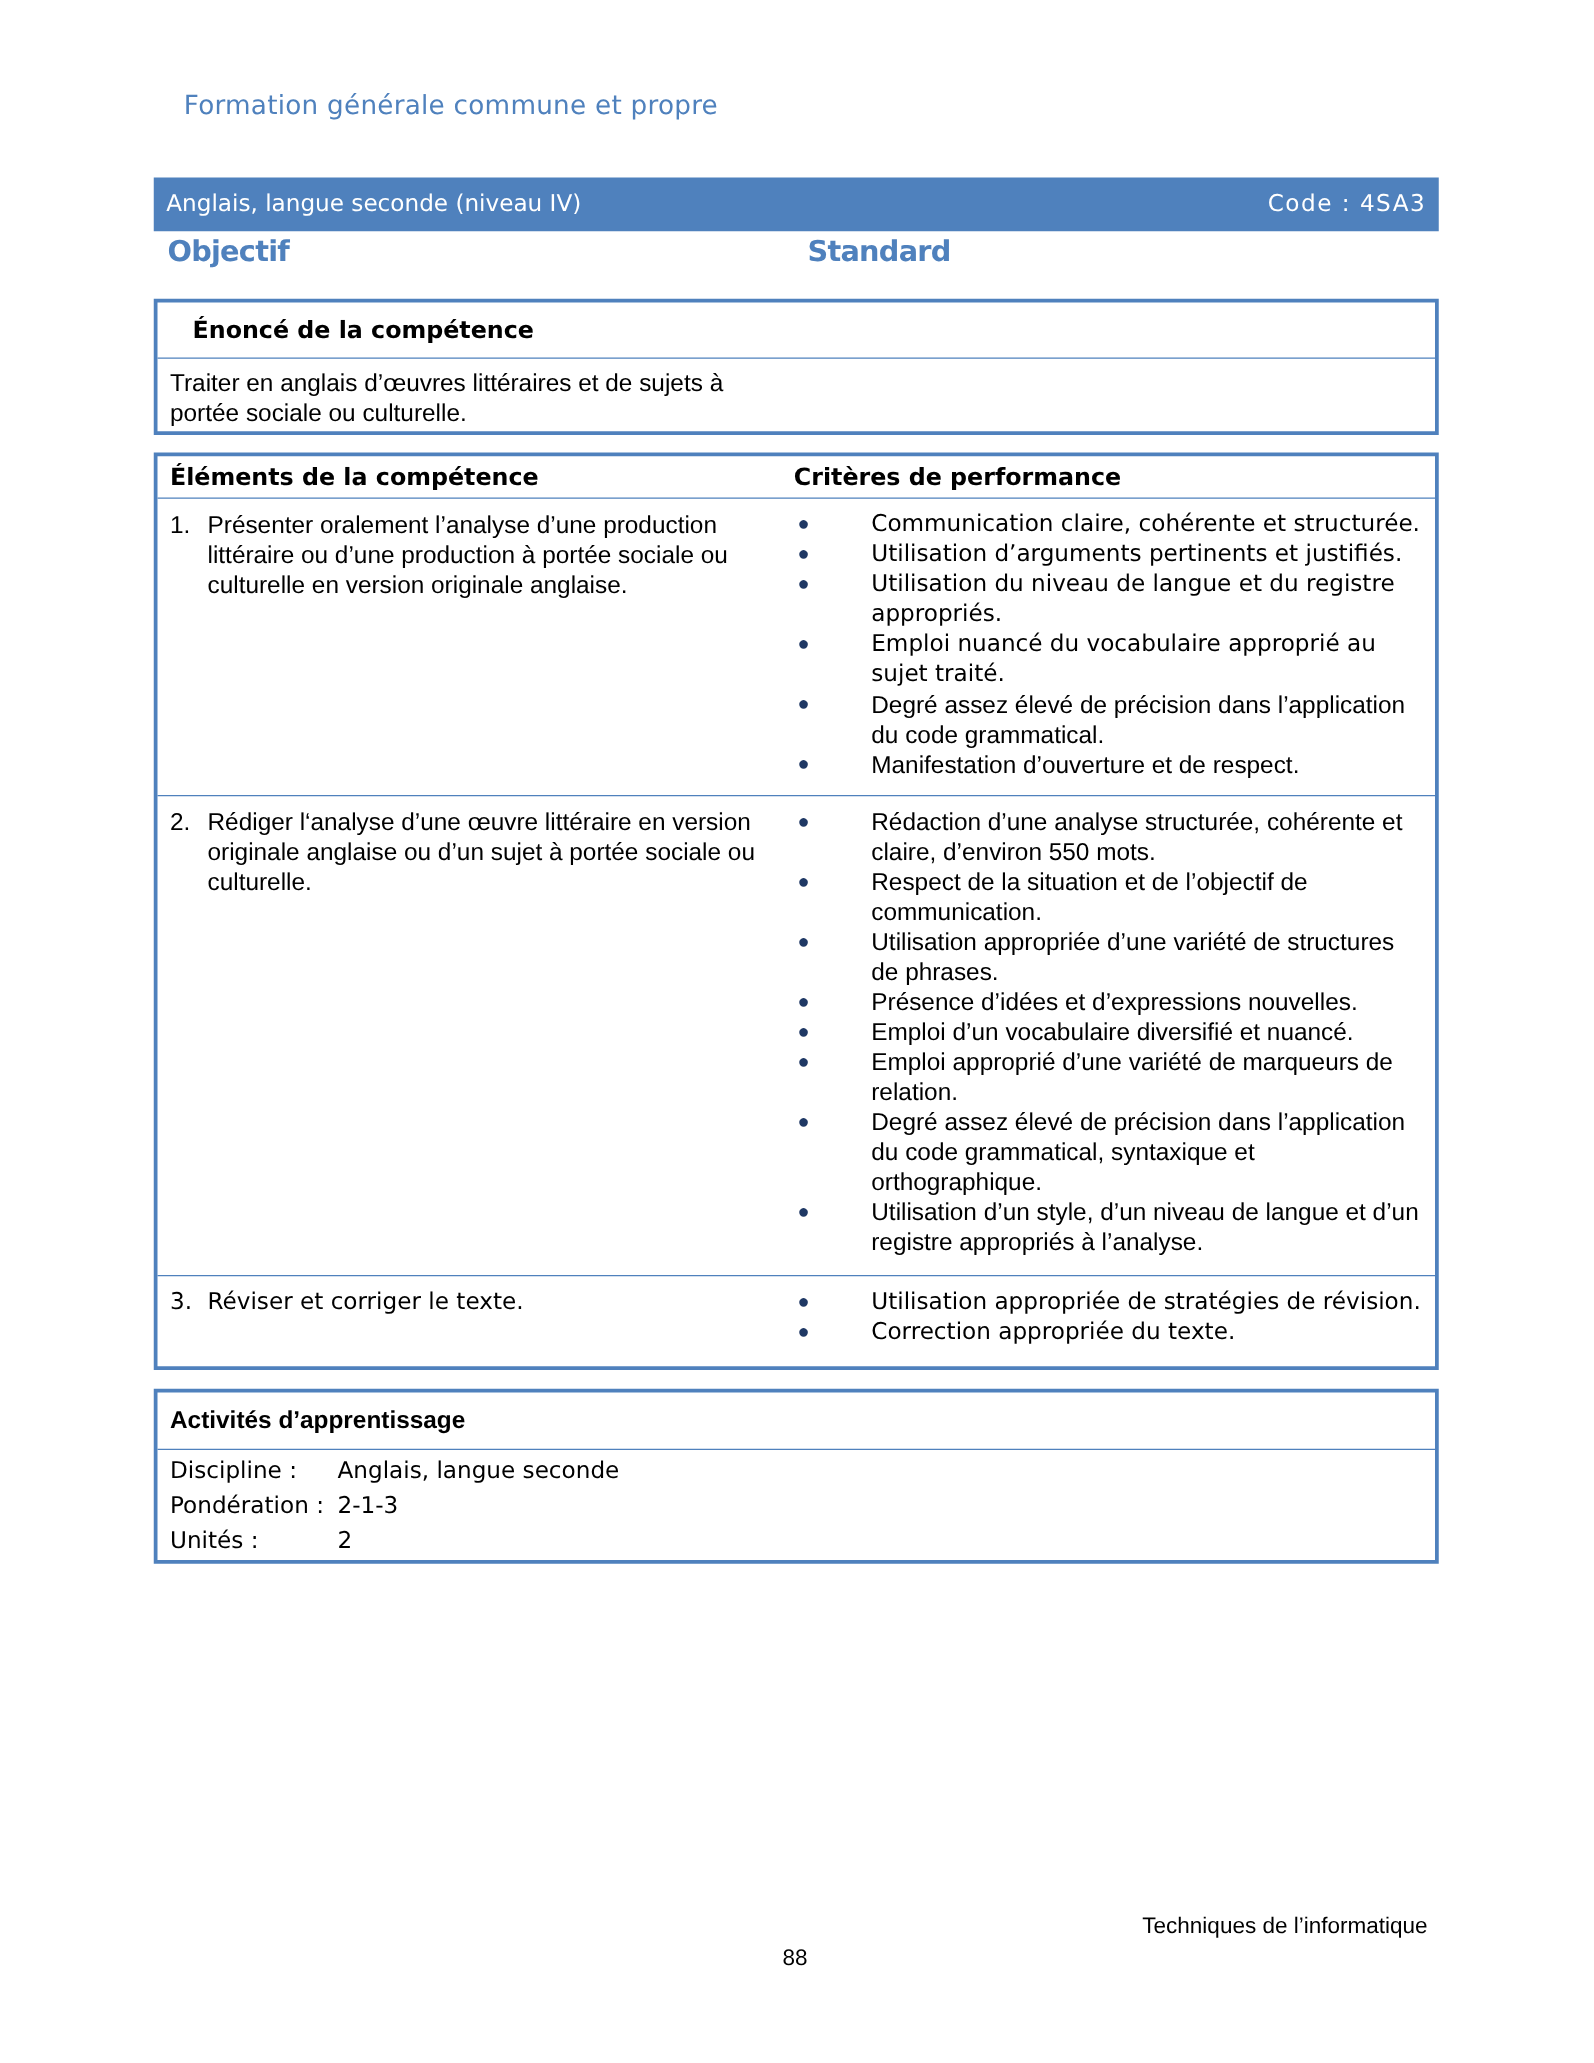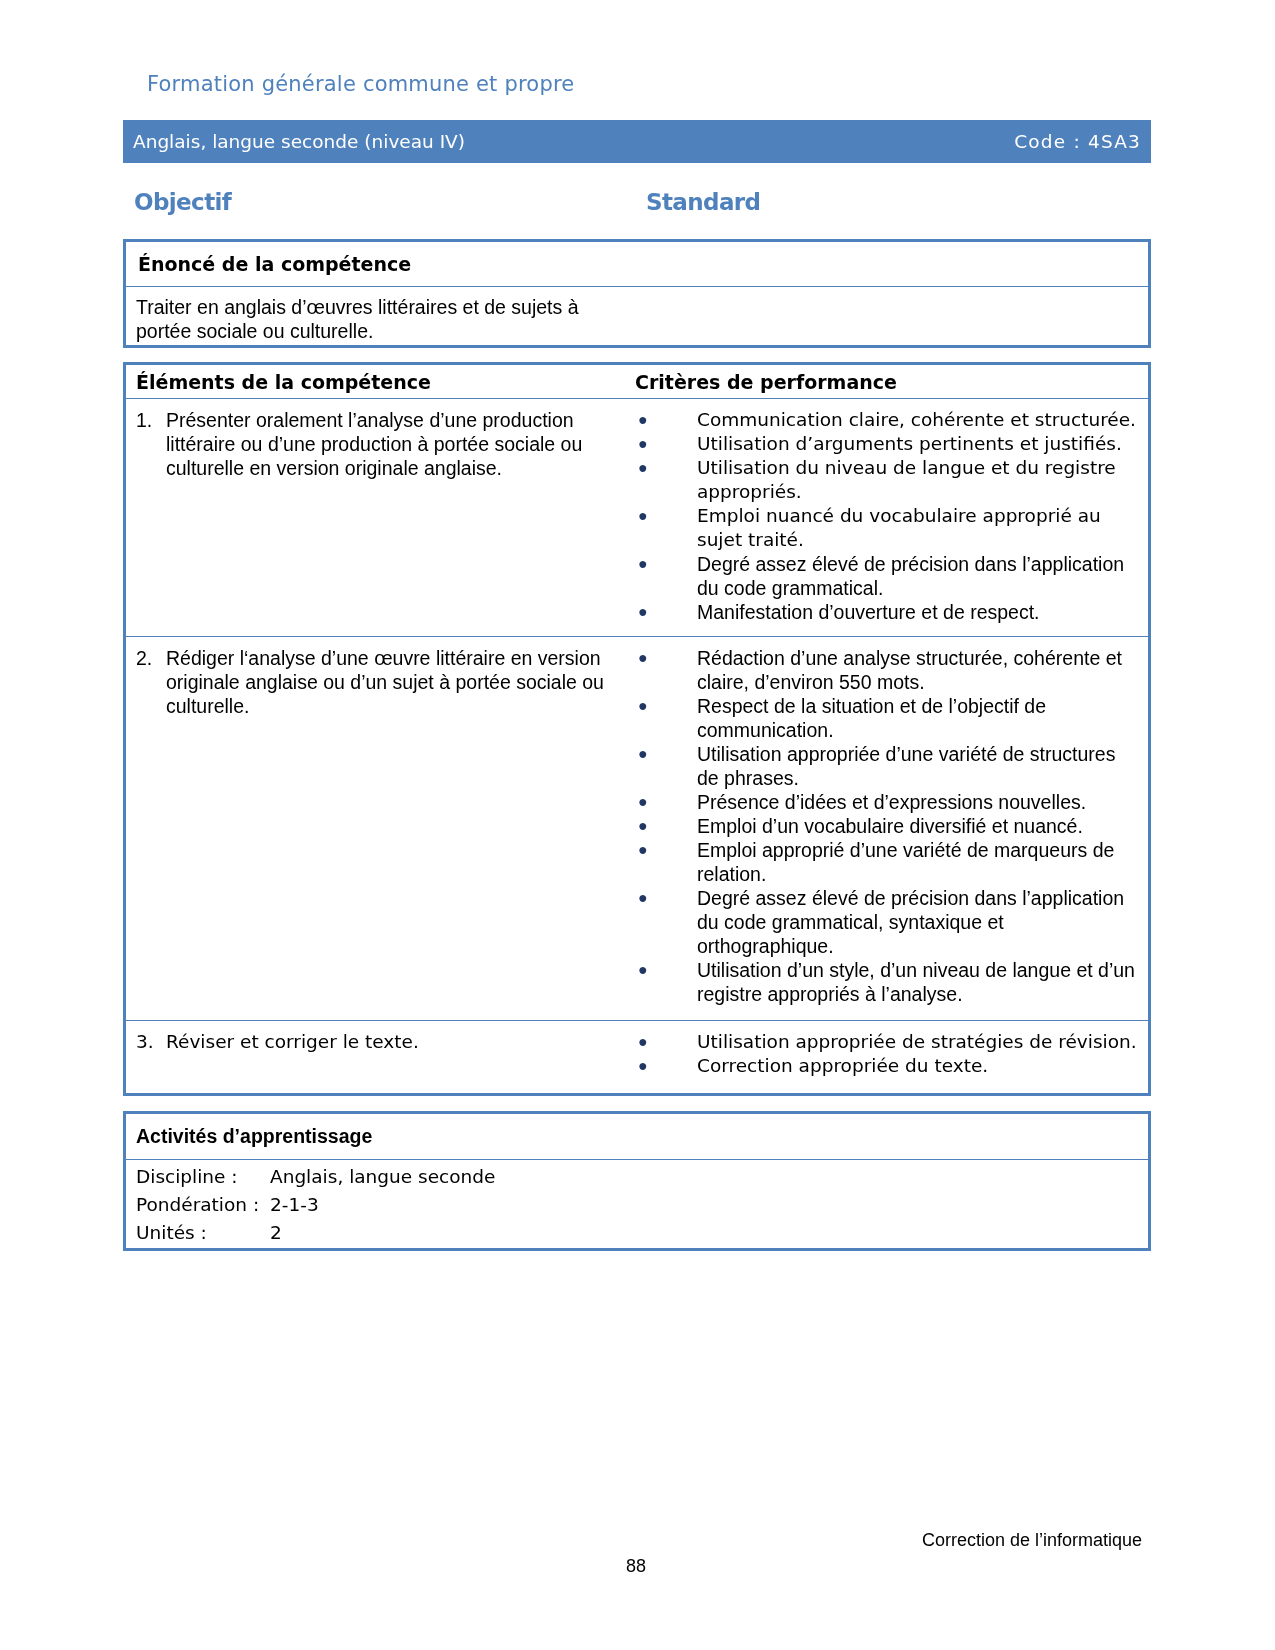--- a/index.html
+++ b/index.html
@@ -1,33 +1,33 @@
 <!DOCTYPE html>
 <html><head>
 <meta charset="utf-8">
 <style>
   html, body { margin: 0; padding: 0; background: #ffffff; }
   body { width: 1275px; height: 1650px; position: relative; overflow: hidden;
          font-family: "Liberation Sans", sans-serif; color: #000; }
   .section-title { position: absolute; left: 147px; top: 72px; font-family: "DejaVu Sans", sans-serif;
                    font-size: 21px; color: #4f81bd; letter-spacing: 0.2px; }
-  .banner { position: absolute; left: 123px; top: 120px; width: 1028px; height: 43px; background: #4f81bd;
+  .banner { position: absolute; left: 123px; top: 142px; width: 1028px; height: 43px; background: #4f81bd;
             color: #fff; font-family: "DejaVu Sans", sans-serif; font-size: 18.5px; box-sizing: border-box;
             display: flex; align-items: center; justify-content: space-between; padding: 0 10px 0 10px; }
   .banner .code { letter-spacing: 1.2px; }
   .heading { position: absolute; top: 189px; font-family: "DejaVu Sans", sans-serif; font-weight: bold;
              font-size: 23px; color: #4f81bd; letter-spacing: -0.6px; }
   .heading.objectif { left: 134px; }
   .heading.standard { left: 646px; }
   .box { position: absolute; left: 123px; width: 1028px; border: 3px solid #4f81bd; box-sizing: border-box; }
   .box-head { border-bottom: 1px solid #4f81bd; font-weight: bold; font-size: 19.5px; box-sizing: border-box;
               display: flex; align-items: center; }
   .dv { font-family: "DejaVu Sans", sans-serif; }
   .box1 { top: 239px; height: 109px; }
-  .box1 .box-head { height: 45px; padding-left: 12px; font-family: "DejaVu Sans", sans-serif; font-size: 19px; }
+  .box1 .box-head { height: 45px; padding-left: 28px; font-family: "DejaVu Sans", sans-serif; font-size: 19px; }
   .box1 .body { padding: 8px 10px 0 10px; font-size: 19.5px; line-height: 24px; width: 490px; }
   .box2 { top: 362px; height: 734px; }
   .box2 .box-head { height: 34px; font-family: "DejaVu Sans", sans-serif; font-size: 19px; }
   .box2 .box-head .c1 { width: 509px; padding-left: 10px; box-sizing: border-box; }
   .box2 .box-head .c2 { padding-left: 0; }
   .row { display: flex; border-bottom: 1px solid #4f81bd; box-sizing: border-box; }
   .row:last-child { border-bottom: none; }
   .row .left { width: 509px; box-sizing: border-box; padding: 9px 10px 0 10px; font-size: 19.5px; line-height: 24px; display: flex; }
   .row .left .num { width: 30px; flex-shrink: 0; }
   .row .left .txt { flex: 1; }
@@ -173,14 +173,14 @@
       <span class="k">Pondération :</span>
       <span class="v">2-1-3</span>
     </div>
     <div class="kv">
       <span class="k">Unités :</span>
       <span class="v">2</span>
     </div>
   </div>
 </div>
 
-<div class="footer-right">Correction de l’informatique</div>
+<div class="footer-right">Techniques de l’informatique</div>
 <div class="page-num">88</div>
 
 </body></html>

